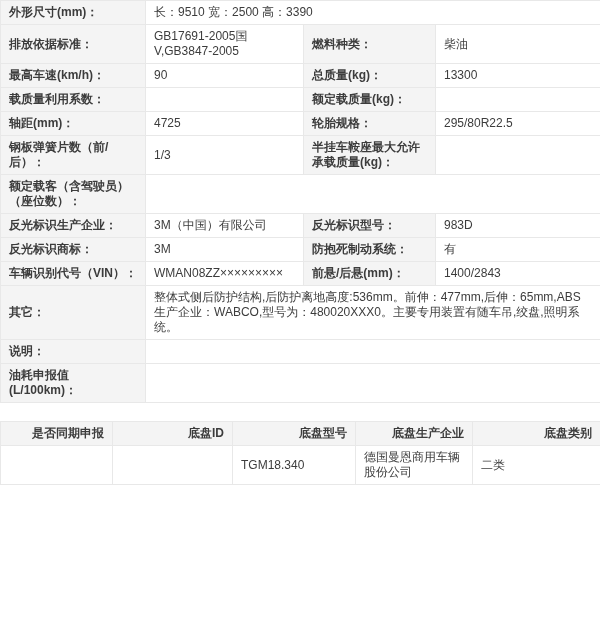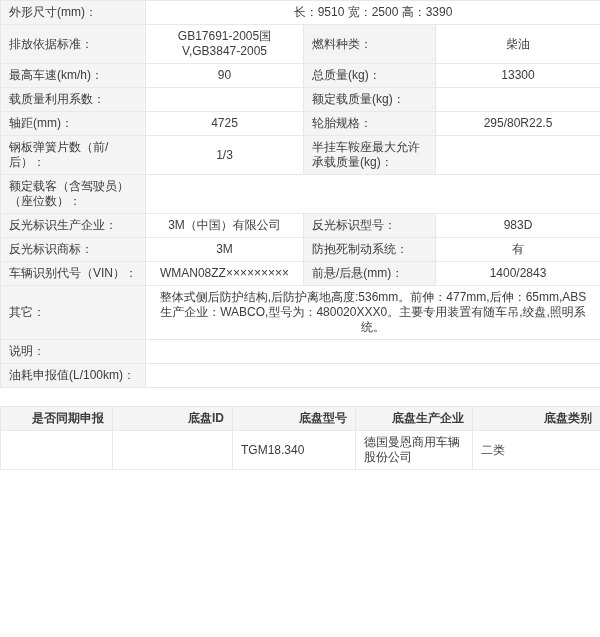--- a/index.html
+++ b/index.html
@@ -26,23 +26,23 @@
     padding:4px 8px;
     line-height:15px;
     vertical-align:middle;
     text-align:left;
     overflow-wrap:break-word;
     word-break:break-word;
   }
   .spec td{height:23px;}
   .lbl{
     background:var(--label-bg);
-    font-weight:normal;
+    font-weight:bold;
   }
-  .val{background:#ffffff;text-align:center;}
+  .val{background:#ffffff;}
   .grid{margin-top:18px;}
   .grid th{
     background:var(--label-bg);
     font-weight:bold;
     height:23px;
     text-align:right;
   }
   .grid td{height:23px;background:#fff;}
 </style>
 </head>

